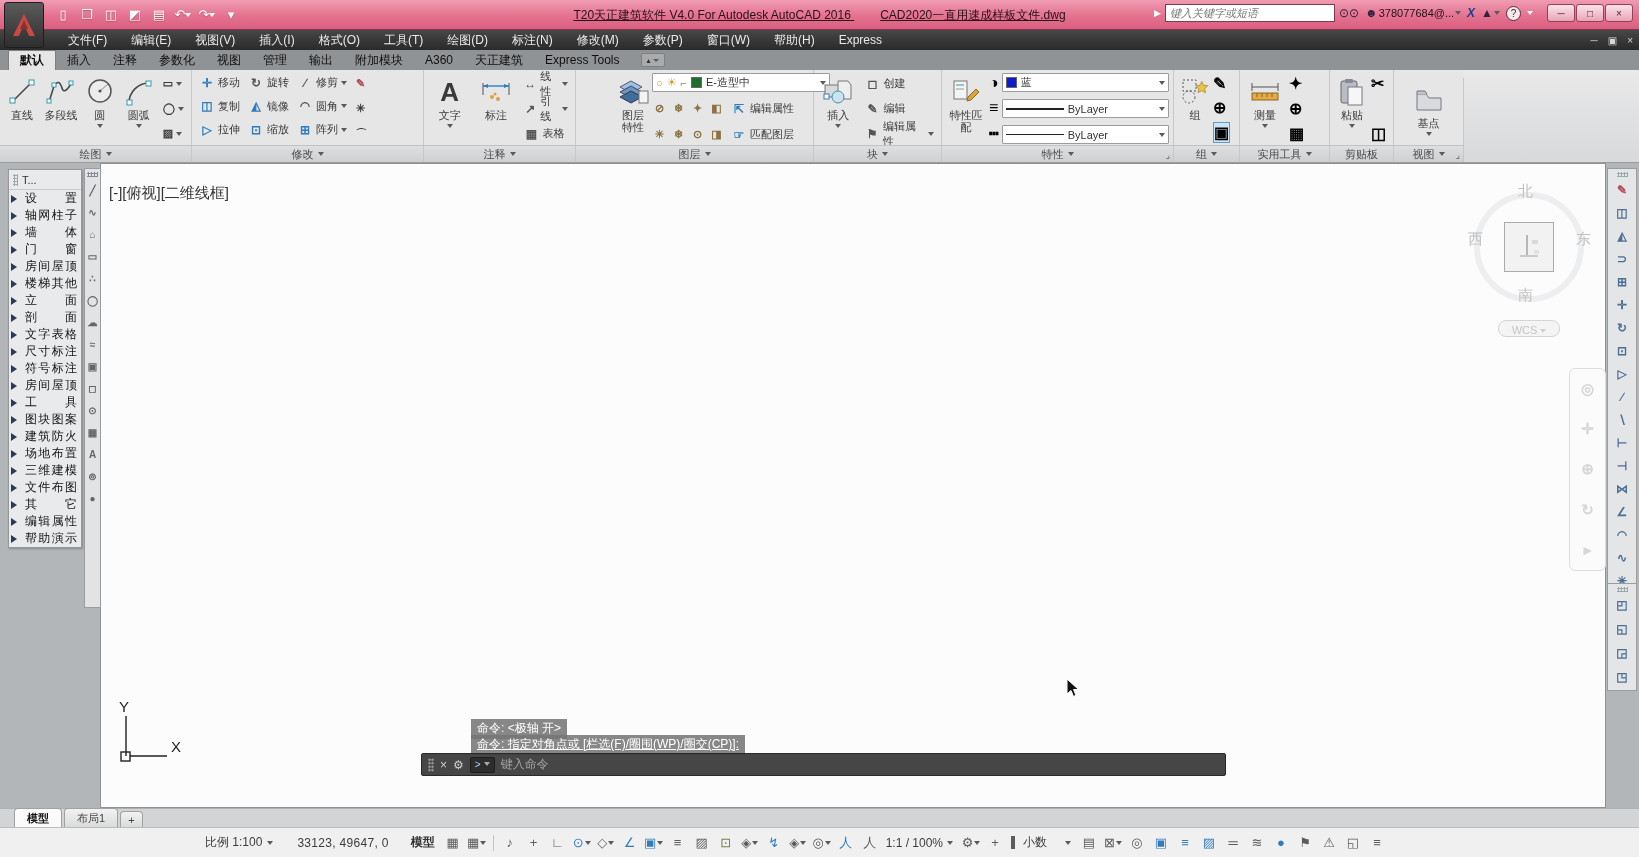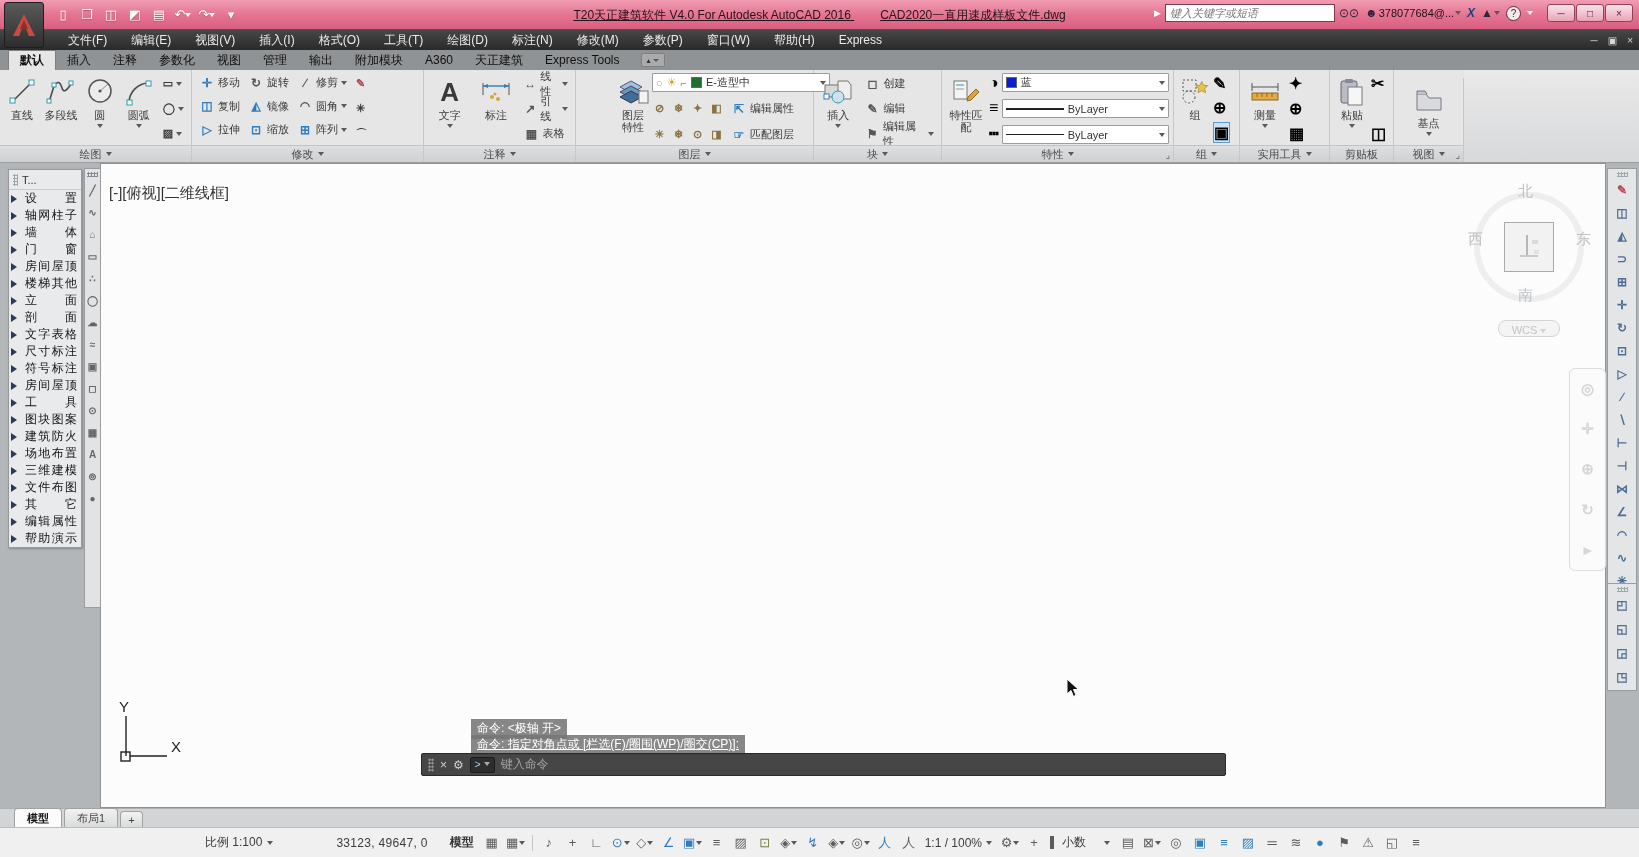--- a/index.html
+++ b/index.html
@@ -148,21 +148,21 @@
     border-top:1px solid #aeb0b2; display:flex; align-items:flex-end; padding-left:14px; gap:2px; }
   .ltab { font-size:11px; color:#444; background:linear-gradient(#f2f2f2,#dadbdc); border:1px solid #9fa1a3;
     border-bottom:none; border-radius:4px 4px 0 0; padding:2px 12px 1px 12px; }
   .ltab.active { background:#fbfbfb; color:#111; font-weight:bold; }
   .ltab.add { padding:2px 7px 1px 7px; }
 
   
   .statusbar { position:absolute; left:0; right:0; bottom:0; height:30px; background:#f0f0f0;
     border-top:1px solid #bcbcbc; display:flex; align-items:center; font-size:12px; color:#3c3c3c; }
   .sb-scale { margin-left:205px; display:flex; align-items:center; gap:5px; }
-  .sb-coords { margin-left:63px; letter-spacing:.3px; }
+  .sb-coords { margin-left:24px; letter-spacing:.3px; }
   .sb-model { margin-left:22px; font-weight:bold; color:#333; }
   .sb-icons { display:flex; align-items:center; gap:8px; margin-left:10px; }
   .sbi { width:16px; text-align:center; font-size:13px; color:#5c5c5c; display:flex; align-items:center; justify-content:center; gap:1px; }
   .sbi b { font-weight:normal; }
   .sbi.on b { color:#2f7cbe; }
   .sbi.olive b { color:#7b7d45; }
   .vsep { width:1px; height:16px; background:#c4c4c4; display:inline-block; }
   .sb-txt { display:flex; align-items:center; gap:4px; margin-left:8px; }
   .sb-ruler { width:4px; height:13px; background:#5c5c5c; margin-left:8px; }
 

